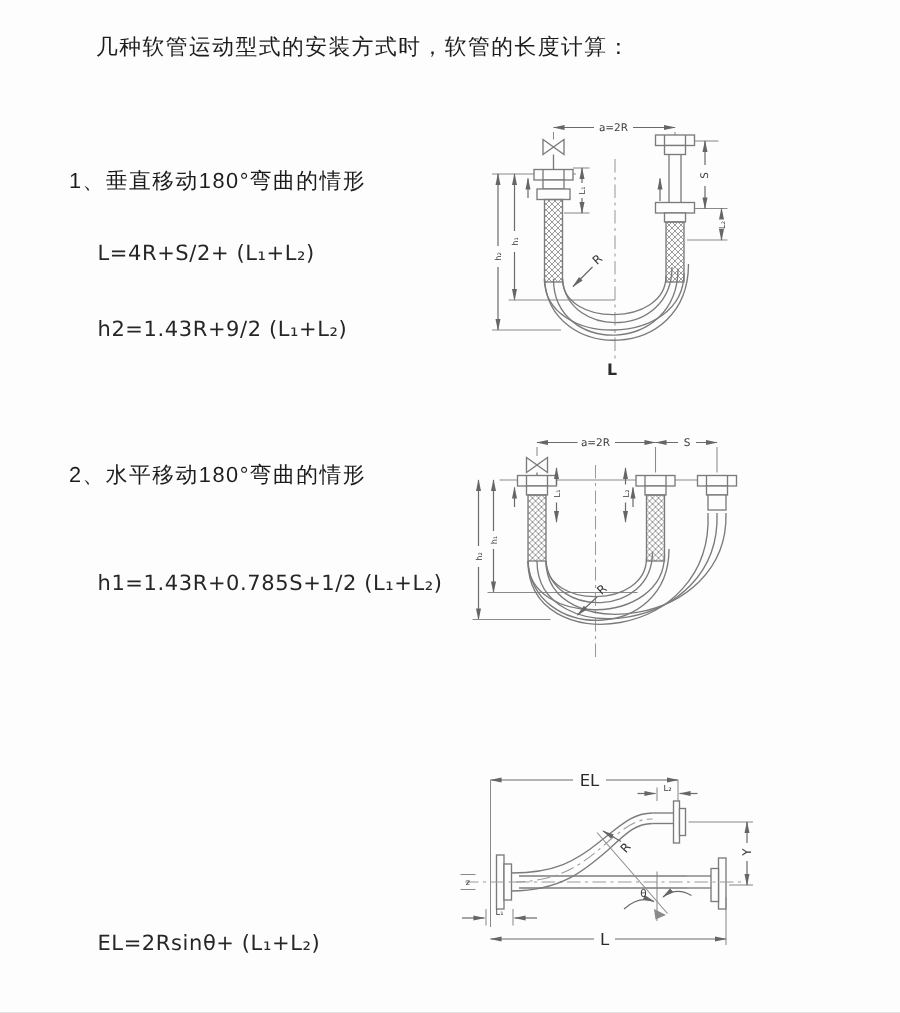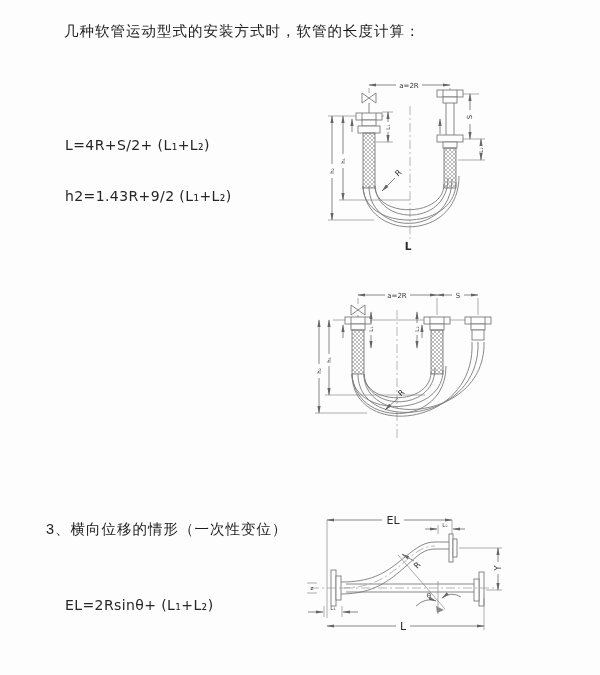--- a/index.html
+++ b/index.html
@@ -3,21 +3,21 @@
 <meta charset="utf-8">
 <style>
   html,body{margin:0;padding:0;background:#ffffff;}
   .page{
     position:relative;width:600px;height:675px;background:#fdfdfd;
     font-family:"Liberation Sans","DejaVu Sans",sans-serif;
     overflow:hidden;border-bottom:2px solid #c9c9c9;
   }
   .title{position:absolute;left:23px;top:22px;font-size:14.5px;color:#1c1c1c;letter-spacing:1px;margin-left:41px;}
   .heading{position:absolute;left:46px;font-size:14.5px;color:#1c1c1c;letter-spacing:1px;}
-  .formula{position:absolute;left:65px;font-size:14px;color:#262626;letter-spacing:0.4px;font-family:"DejaVu Sans","Liberation Sans",sans-serif;}
+  .formula{position:absolute;left:65px;font-size:14px;color:#262626;letter-spacing:0.4px;font-family:"DejaVu Sans","Liberation Sans",sans-serif;margin-top:24px;}
   .diag{position:absolute;}
   #d1{left:312px;top:72px;}
   #d2{left:305px;top:282px;}
   #d3{left:298px;top:498px;}
   .ln{stroke:#7b7b7b;stroke-width:0.9;fill:none;}
   .thin{stroke:#8a8a8a;stroke-width:0.7;fill:none;}
   .dim{stroke:#6a6a6a;stroke-width:0.8;fill:none;}
   .cl{stroke:#9a9a9a;stroke-width:0.7;fill:none;stroke-dasharray:9 3 2 3;}
   .fit{fill:#fdfdfd;stroke:#7b7b7b;stroke-width:0.9;}
   .dlab{fill:#3a3a3a;font-size:7px;font-family:"DejaVu Sans",sans-serif;}
@@ -25,25 +25,27 @@
   .dlab-m{fill:#333333;font-size:8px;font-family:"DejaVu Sans",sans-serif;}
   .dlab-l{fill:#2b2b2b;font-size:10.5px;font-weight:bold;font-family:"DejaVu Sans",sans-serif;}
 </style>
 </head>
 <body>
 
 <div class="page">
 
   <div class="title">几种软管运动型式的安装方式时，软管的长度计算：</div>
 
+  <div class="heading" style="top:111px">1、垂直移动180°弯曲的情形</div>
   <div class="formula" style="top:137px">L=4R+S/2+ (L₁+L₂)</div>
   <div class="formula" style="top:188px">h2=1.43R+9/2 (L₁+L₂)</div>
 
-
-  <div class="heading" style="top:520px">3、横向位移的情形（一次性变位）</div>
+  <div class="heading" style="top:307px">2、水平移动180°弯曲的情形</div>
+  <div class="formula" style="top:357px">h1=1.43R+0.785S+1/2 (L₁+L₂)</div>
+
   <div class="formula" style="top:597px">EL=2Rsinθ+ (L₁+L₂)</div>
 
   <svg id="d1" class="diag" width="276" height="186" viewBox="0 0 276 186">
     <defs>
       <marker id="a1" viewBox="0 0 10 6" refX="9.2" refY="3" markerWidth="10" markerHeight="6" orient="auto-start-reverse">
         <path d="M10,3 L0,0.9 L0,5.1 Z" fill="#666"></path>
       </marker>
       <pattern id="b1" width="4" height="4" patternUnits="userSpaceOnUse">
         <path d="M0,0 L4,4 M4,0 L0,4" stroke="#909090" stroke-width="0.6"></path>
       </pattern>

